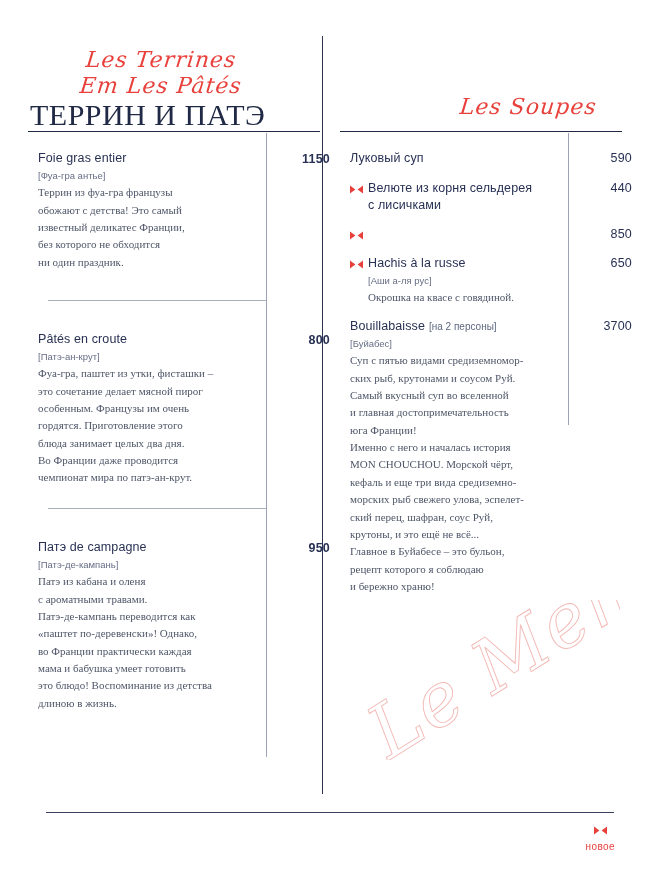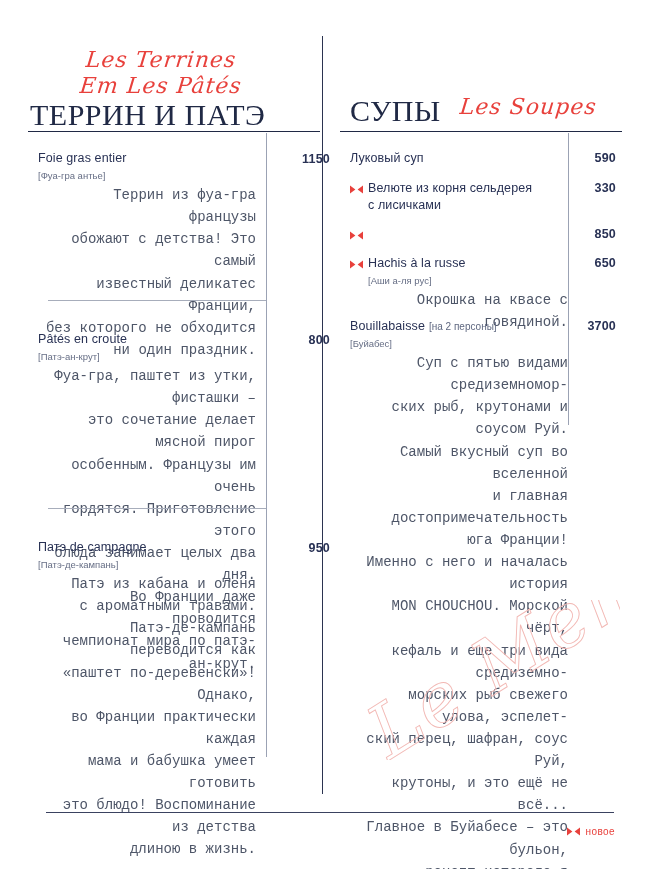--- a/index.html
+++ b/index.html
@@ -127,40 +127,39 @@
     letter-spacing: 0;
   }
   .item-translit {
     font-family: "Liberation Sans", sans-serif;
     font-size: 9.5px;
     color: #666e85;
     line-height: 1.5;
     margin: 0 0 1px 0;
   }
   .item-desc {
-    font-family: Liberation Mono, monospace;
-    font-size: 14px;
+    font-family: Liberation Serif, serif;
+    font-size: 11px;
     color: #4e5668;
     line-height: 1.58;
     margin: 0;
     white-space: pre-line;
-    text-align: right;
   }
 
   .price {
     position: absolute;
     width: 54px;
     text-align: right;
     font-family: "Liberation Sans", sans-serif;
     font-size: 12.5px;
     color: #283154;
     letter-spacing: 0.2px;
   }
   .price-left  { left: 248px; font-weight: bold; }
-  .price-right { left: 222px; font-weight: bold; }
+  .price-right { left: 238px; }
 
   .item-sep {
     position: absolute;
     left: 20px;
     width: 218px;
     height: 1px;
     background: #a7adbb;
   }
 
   
@@ -182,20 +181,21 @@
     height: 1px;
     background: #3a4260;
   }
   .footer-legend {
     position: absolute;
     right: 46px;
     top: 826px;
     display: flex;
     align-items: center;
     gap: 6px;
+    flex-direction: column;
   }
   .footer-legend .legend-label {
     font-family: "Liberation Sans", sans-serif;
     font-size: 10px;
     color: #e8413c;
     letter-spacing: 0.4px;
   }
 </style>
 </head>
 <body>
@@ -255,39 +255,38 @@
 длиною в жизнь.</div>
     </div>
     <div class="price price-left" style="top:541px;">950</div>
 
   </div>
 
   <div class="column col-right">
 
     <div class="script-title script-right-1">Les Soupes</div>
 
-    <div class="section-head head-right">СУПЫ</div>
     <div class="head-rule rule-right"></div>
 
     <div class="price-rule price-rule-right"></div>
 
     <div class="item" style="top:150px;">
       <div class="item-name">Луковый суп</div>
     </div>
     <div class="price price-right" style="top:151px;">590</div>
 
     <div class="item has-marker" style="top:180px;">
       <svg class="marker-icon" viewBox="0 0 13 9">
         <path d="M0 0.4 L5.4 4.5 L0 8.6 Z" fill="#e8413c"></path>
         <path d="M13 0.4 L7.6 4.5 L13 8.6 Z" fill="#e8413c"></path>
       </svg>
       <div class="item-name" style="white-space:pre-line;">Велюте из корня сельдерея
 с лисичками</div>
     </div>
-    <div class="price price-right" style="top:181px;">330</div>
+    <div class="price price-right" style="top:181px;">440</div>
 
     <div class="item has-marker" style="top:226px;">
       <svg class="marker-icon" viewBox="0 0 13 9">
         <path d="M0 0.4 L5.4 4.5 L0 8.6 Z" fill="#e8413c"></path>
         <path d="M13 0.4 L7.6 4.5 L13 8.6 Z" fill="#e8413c"></path>
       </svg>
     </div>
     <div class="price price-right" style="top:227px;">850</div>
 
     <div class="item has-marker" style="top:255px;">

